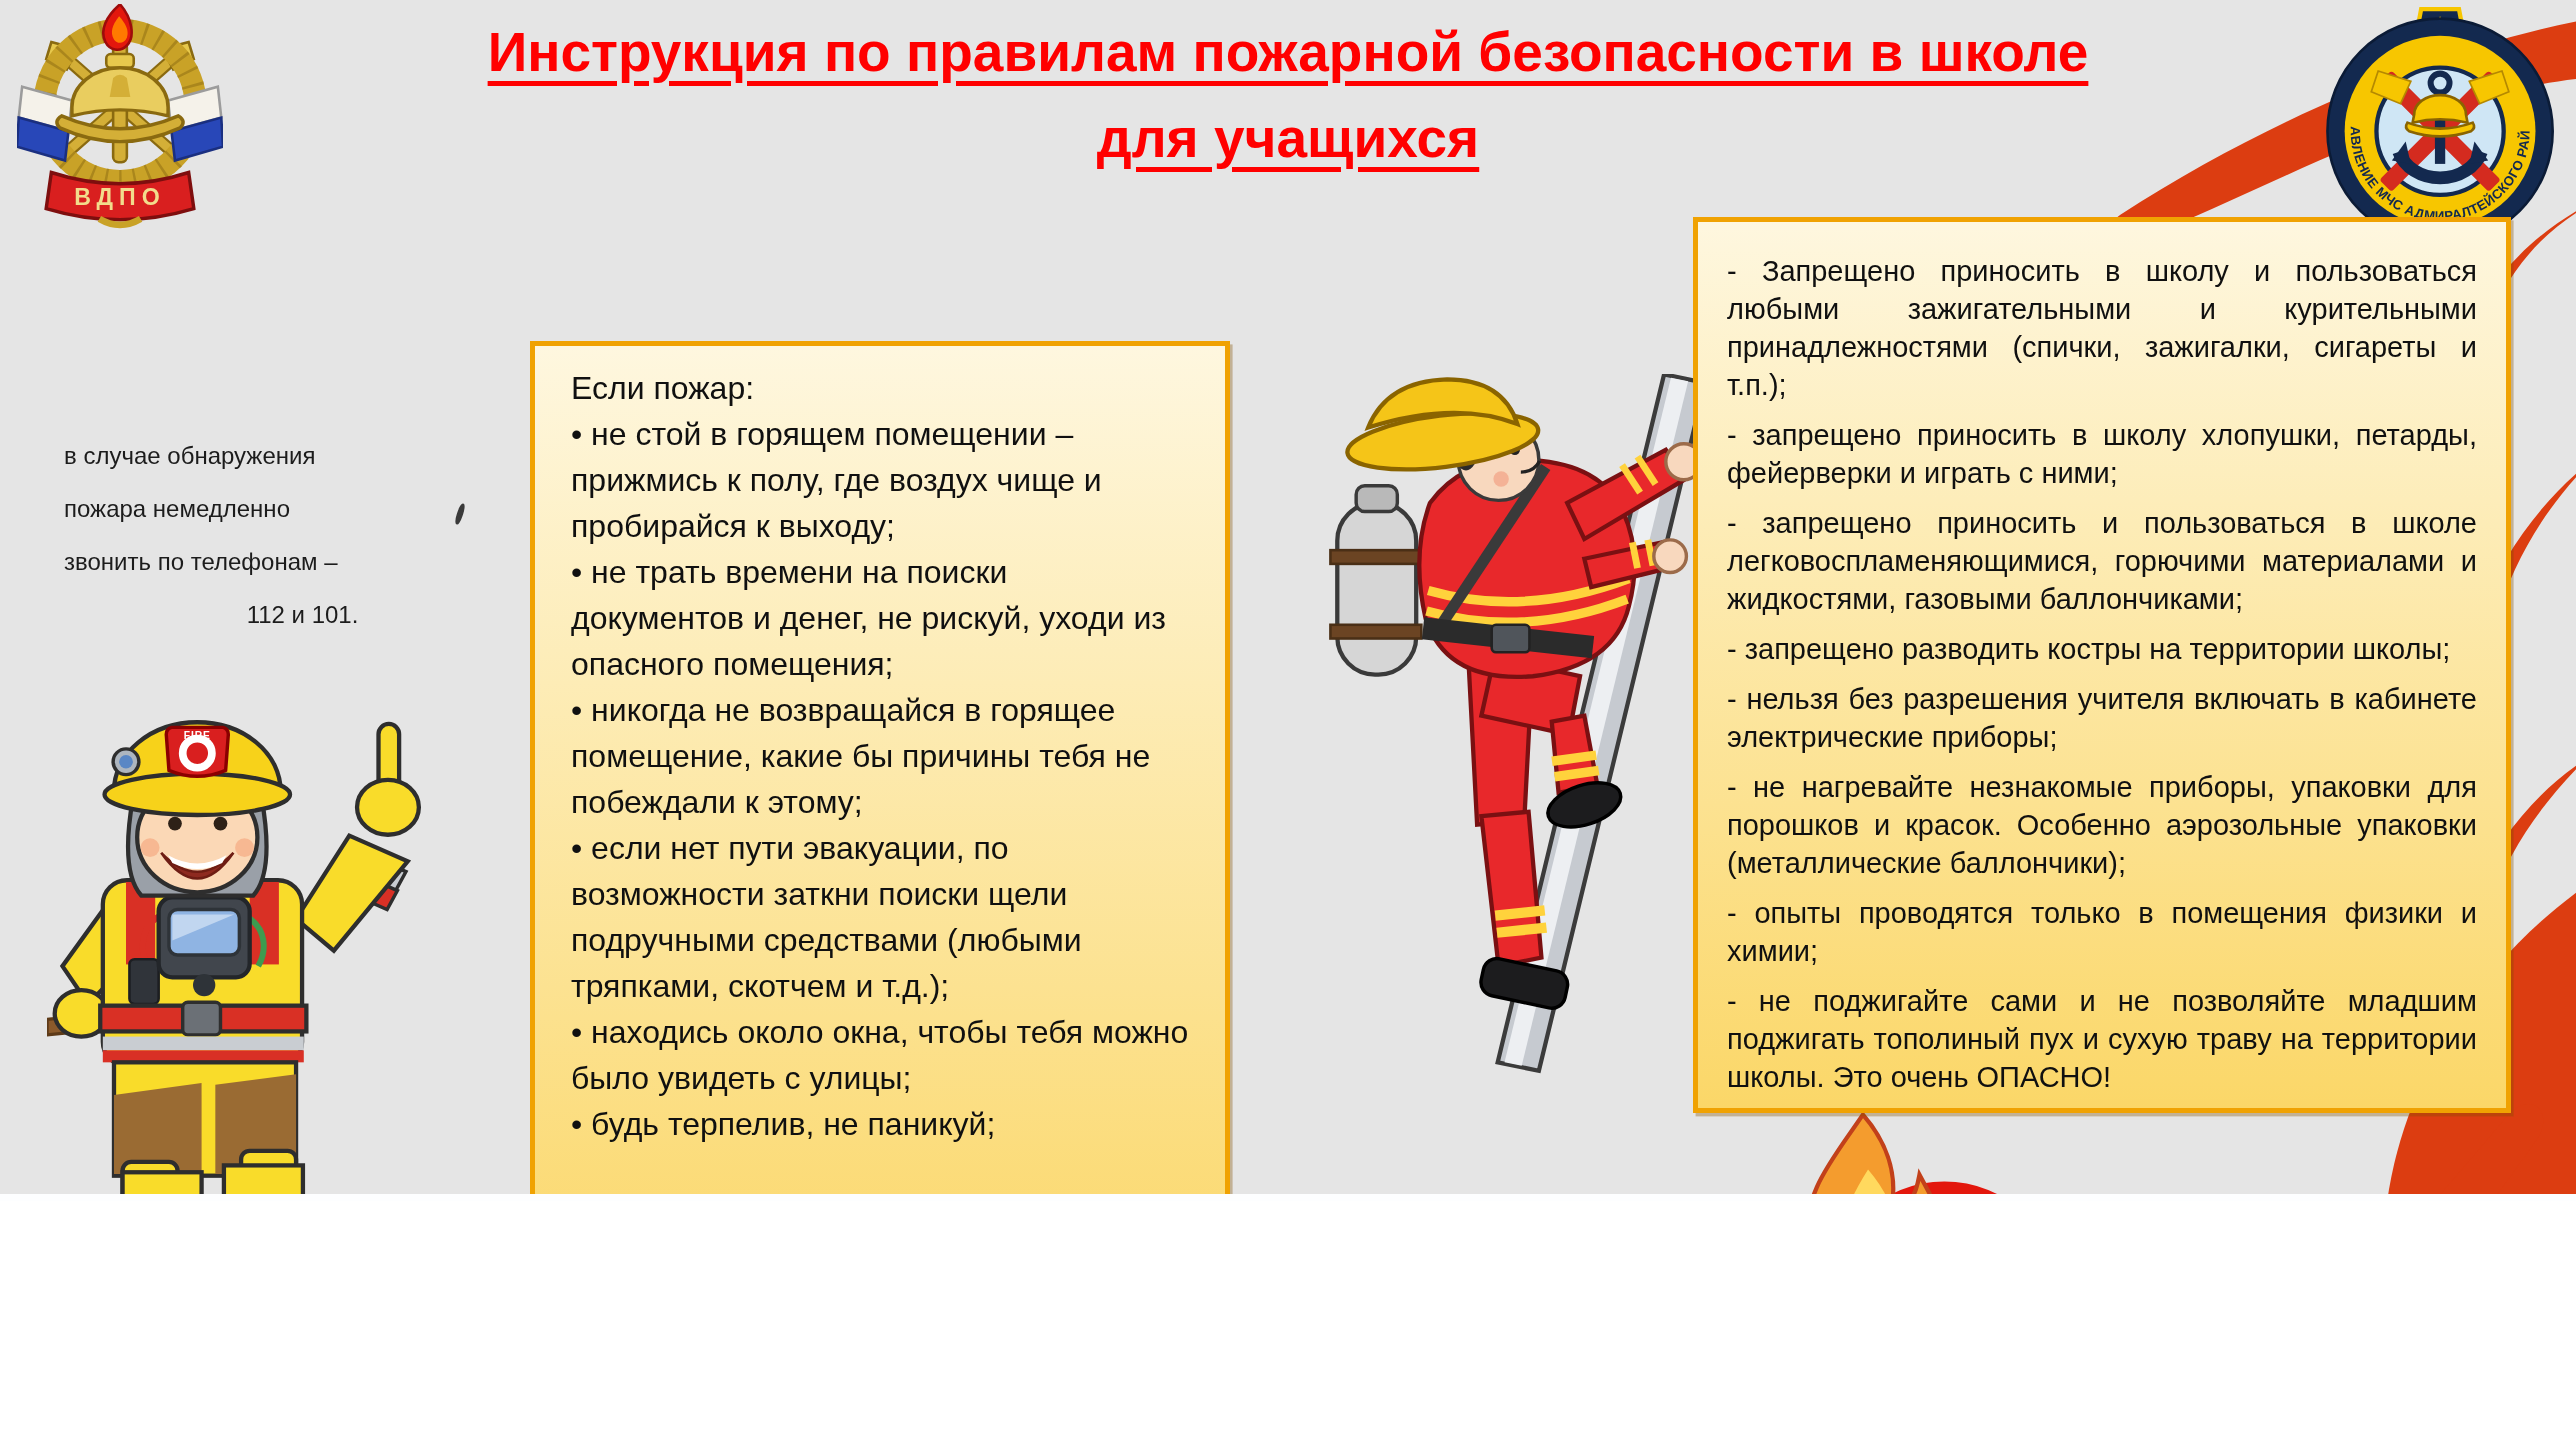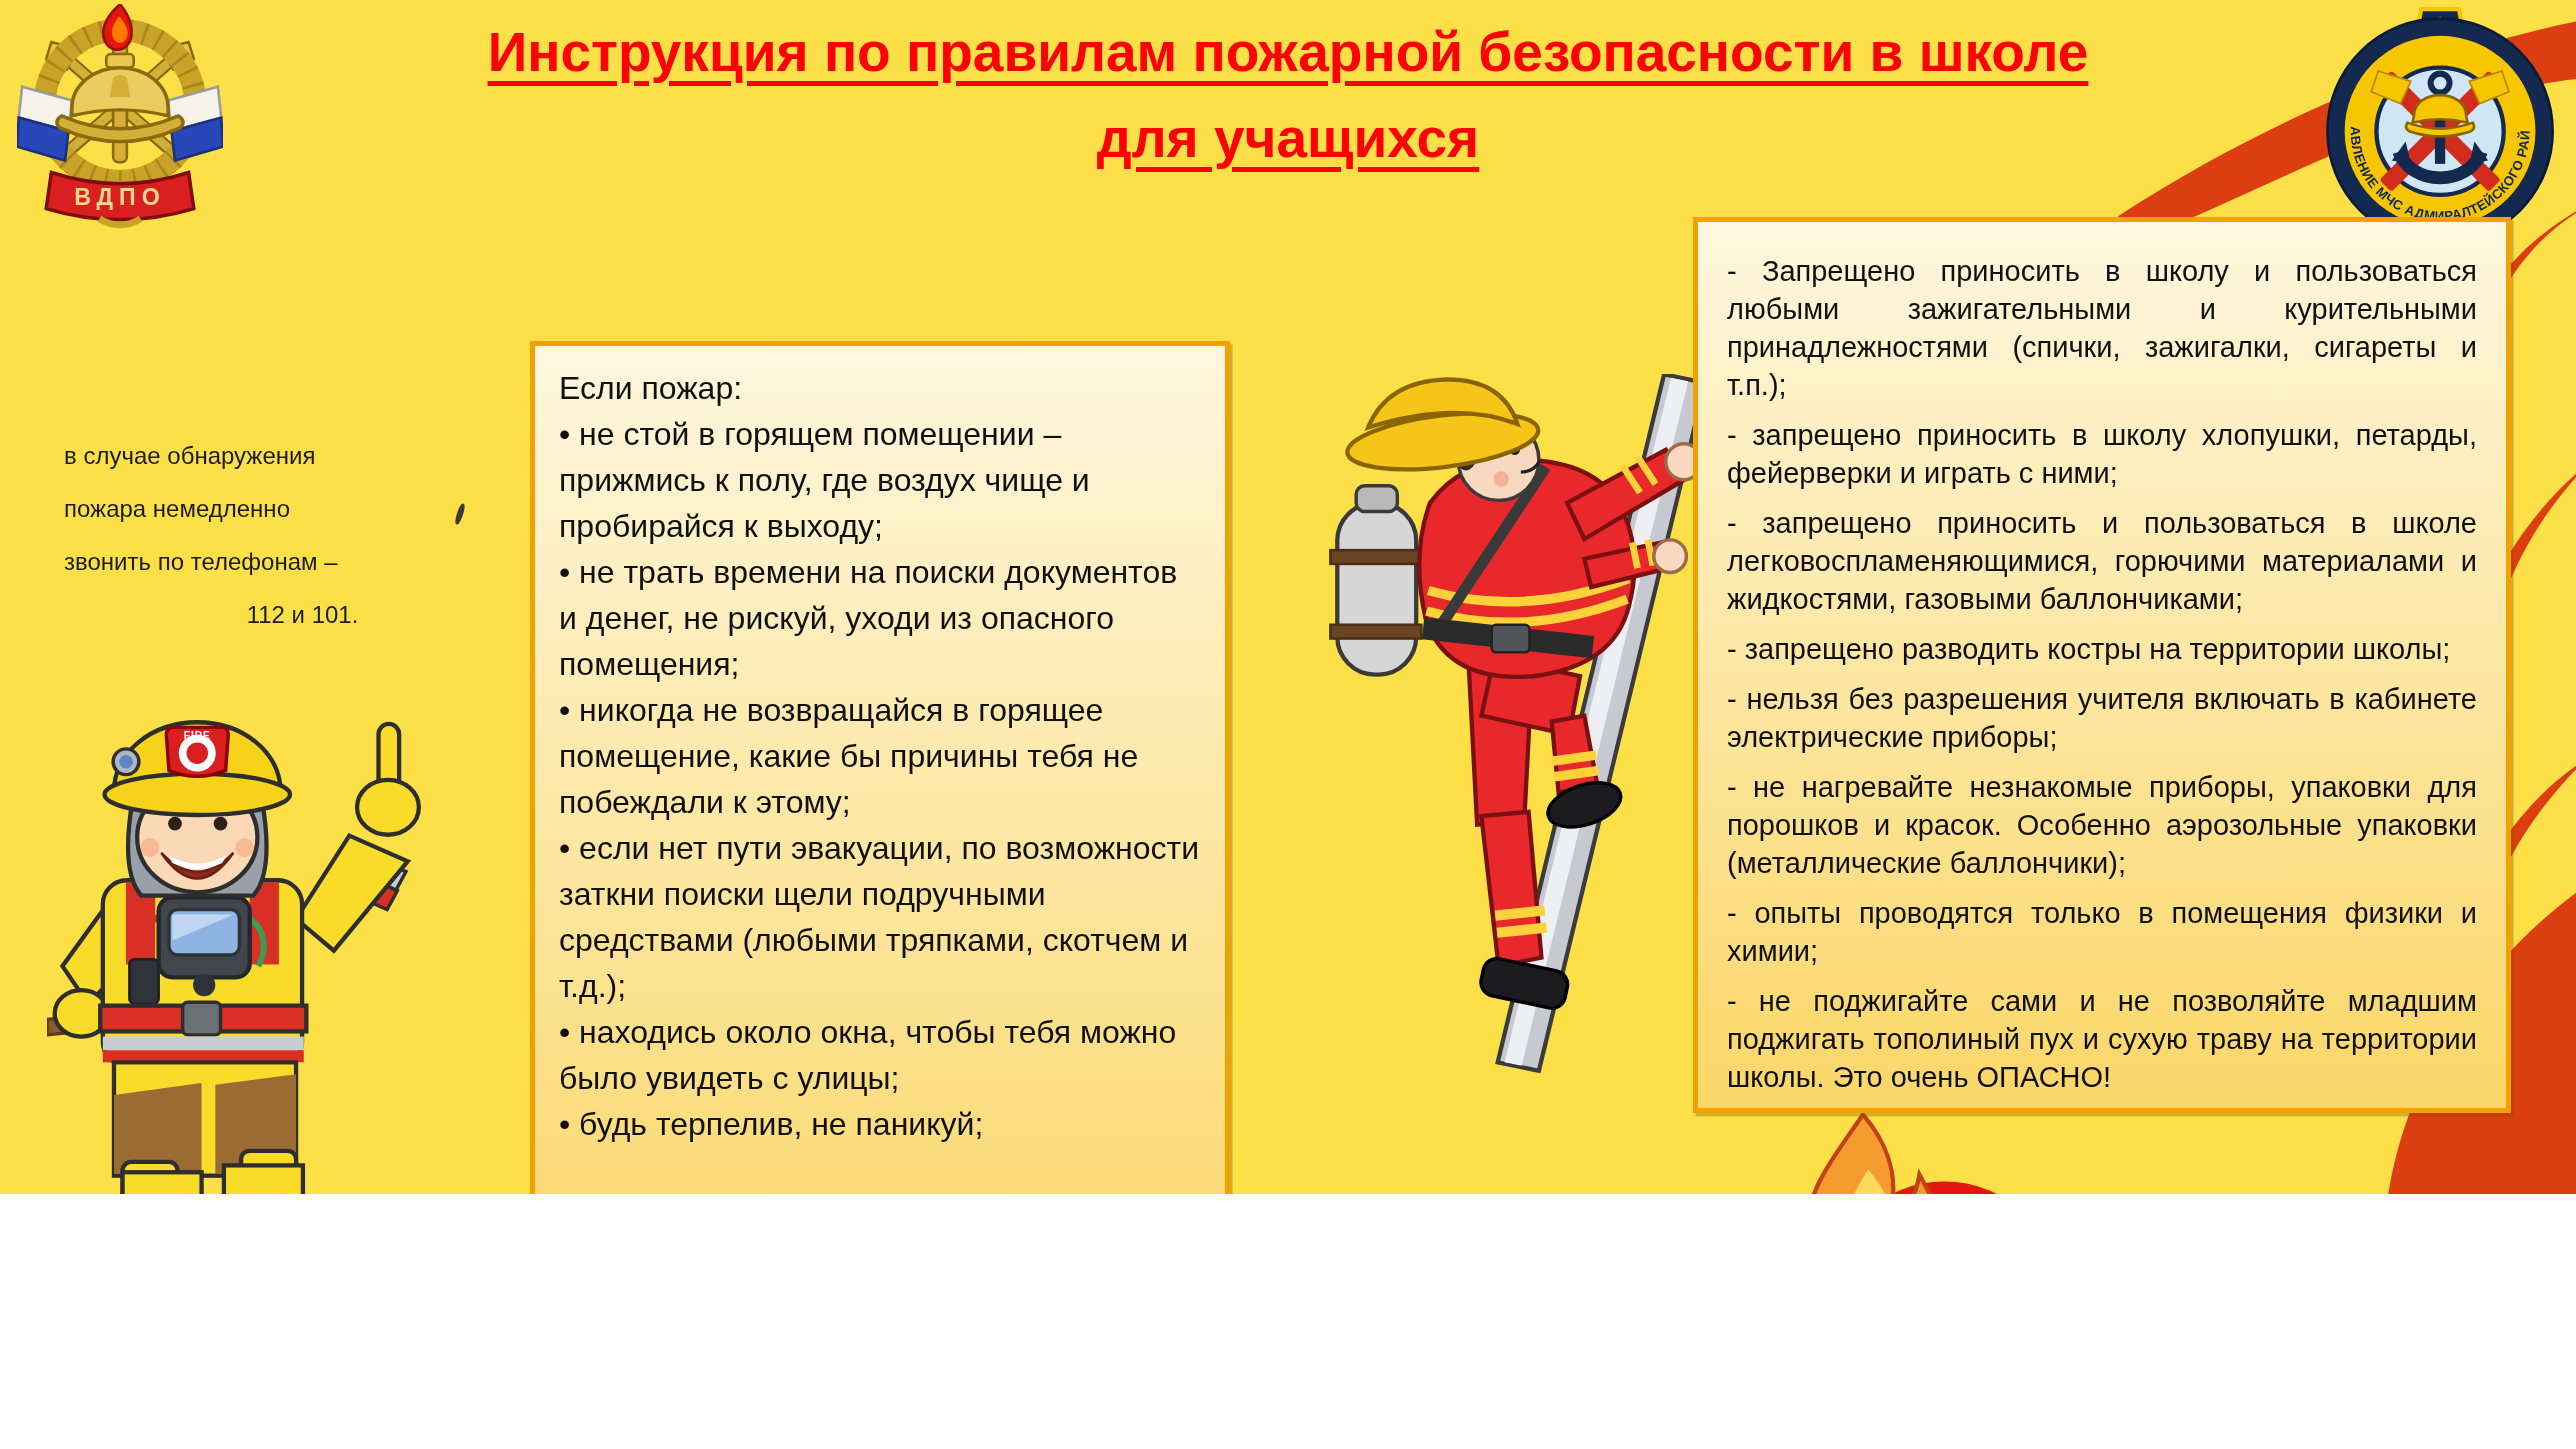--- a/index.html
+++ b/index.html
@@ -1,38 +1,38 @@
 <!DOCTYPE html>
 <html style="font-size:13.7px"><head>
 <meta charset="utf-8">
 <style>
   html,body{margin:0;padding:0;}
   body{width:2576px;height:1449px;font-family:"Liberation Sans","DejaVu Sans",sans-serif;}
-  .poster{position:absolute;top:0;left:0;width:2576px;height:1201px;background:#fde047;overflow:hidden;}
+  .poster{position:absolute;top:0;left:0;width:2576px;height:1201px;background:#e5e5e5;overflow:hidden;}
 
   
   .flame-decor{position:absolute;top:0;right:0;width:859px;height:1449px;z-index:1;}
 
   
   .title{position:absolute;top:8.6px;left:266px;width:2044px;text-align:center;z-index:2;color:#FF0000;font-weight:bold;}
   .title .t-line{font-size:55px;line-height:86px;text-decoration:underline;text-decoration-thickness:5.2px;text-underline-offset:10.3px;}
 
   
   .emblem-vdpo{position:absolute;left:17px;top:4.3px;width:206px;height:228px;z-index:3;}
   .emblem-mchs{position:absolute;left:2318px;top:4.3px;width:245px;height:245px;z-index:3;}
 
   
   .left-note{position:absolute;left:64px;top:429px;width:477px;z-index:2;color:#1c1c1c;font-size:24px;line-height:53px;}
   .left-note div{white-space:nowrap;}
   .left-note div:last-child{text-align:center;white-space:normal;}
   .stray-mark{position:absolute;left:457px;top:503px;width:6px;height:22px;background:#3a3a3a;border-radius:45%;transform:rotate(18deg);z-index:2;}
 
   
   .ybox{position:absolute;background:linear-gradient(#FEF7DF,#FBD768);border:5.2px solid #F0A202;box-sizing:border-box;box-shadow:2.6px 3.4px 0 rgba(130,80,0,.35);z-index:4;color:#101010;}
-  .box-iffire{left:530px;top:341px;width:700px;height:987px;padding:19px 24px;font-size:32px;line-height:46px;}
+  .box-iffire{left:530px;top:341px;width:700px;height:987px;padding:19px 36px;font-size:32px;line-height:46px;}
   .box-iffire p{margin:0;}
   .box-prohibit{left:1693px;top:217px;width:818px;height:896px;padding:30px 29px;font-size:29px;line-height:38px;text-align:justify;}
   .box-prohibit p{margin:0 0 12px 0;}
 
   
   .firefighter-left{position:absolute;left:47px;top:717px;width:438px;height:713px;z-index:2;}
   .firefighter-climb{position:absolute;left:1327px;top:374px;width:386px;height:704px;z-index:2;}
   .no-fire-sign{position:absolute;left:1760px;top:1099px;width:343px;height:352px;z-index:3;}
 
   .bottom-strip{position:absolute;left:0;bottom:0;width:2576px;height:6.9px;background:#FDFEFF;z-index:5;}

